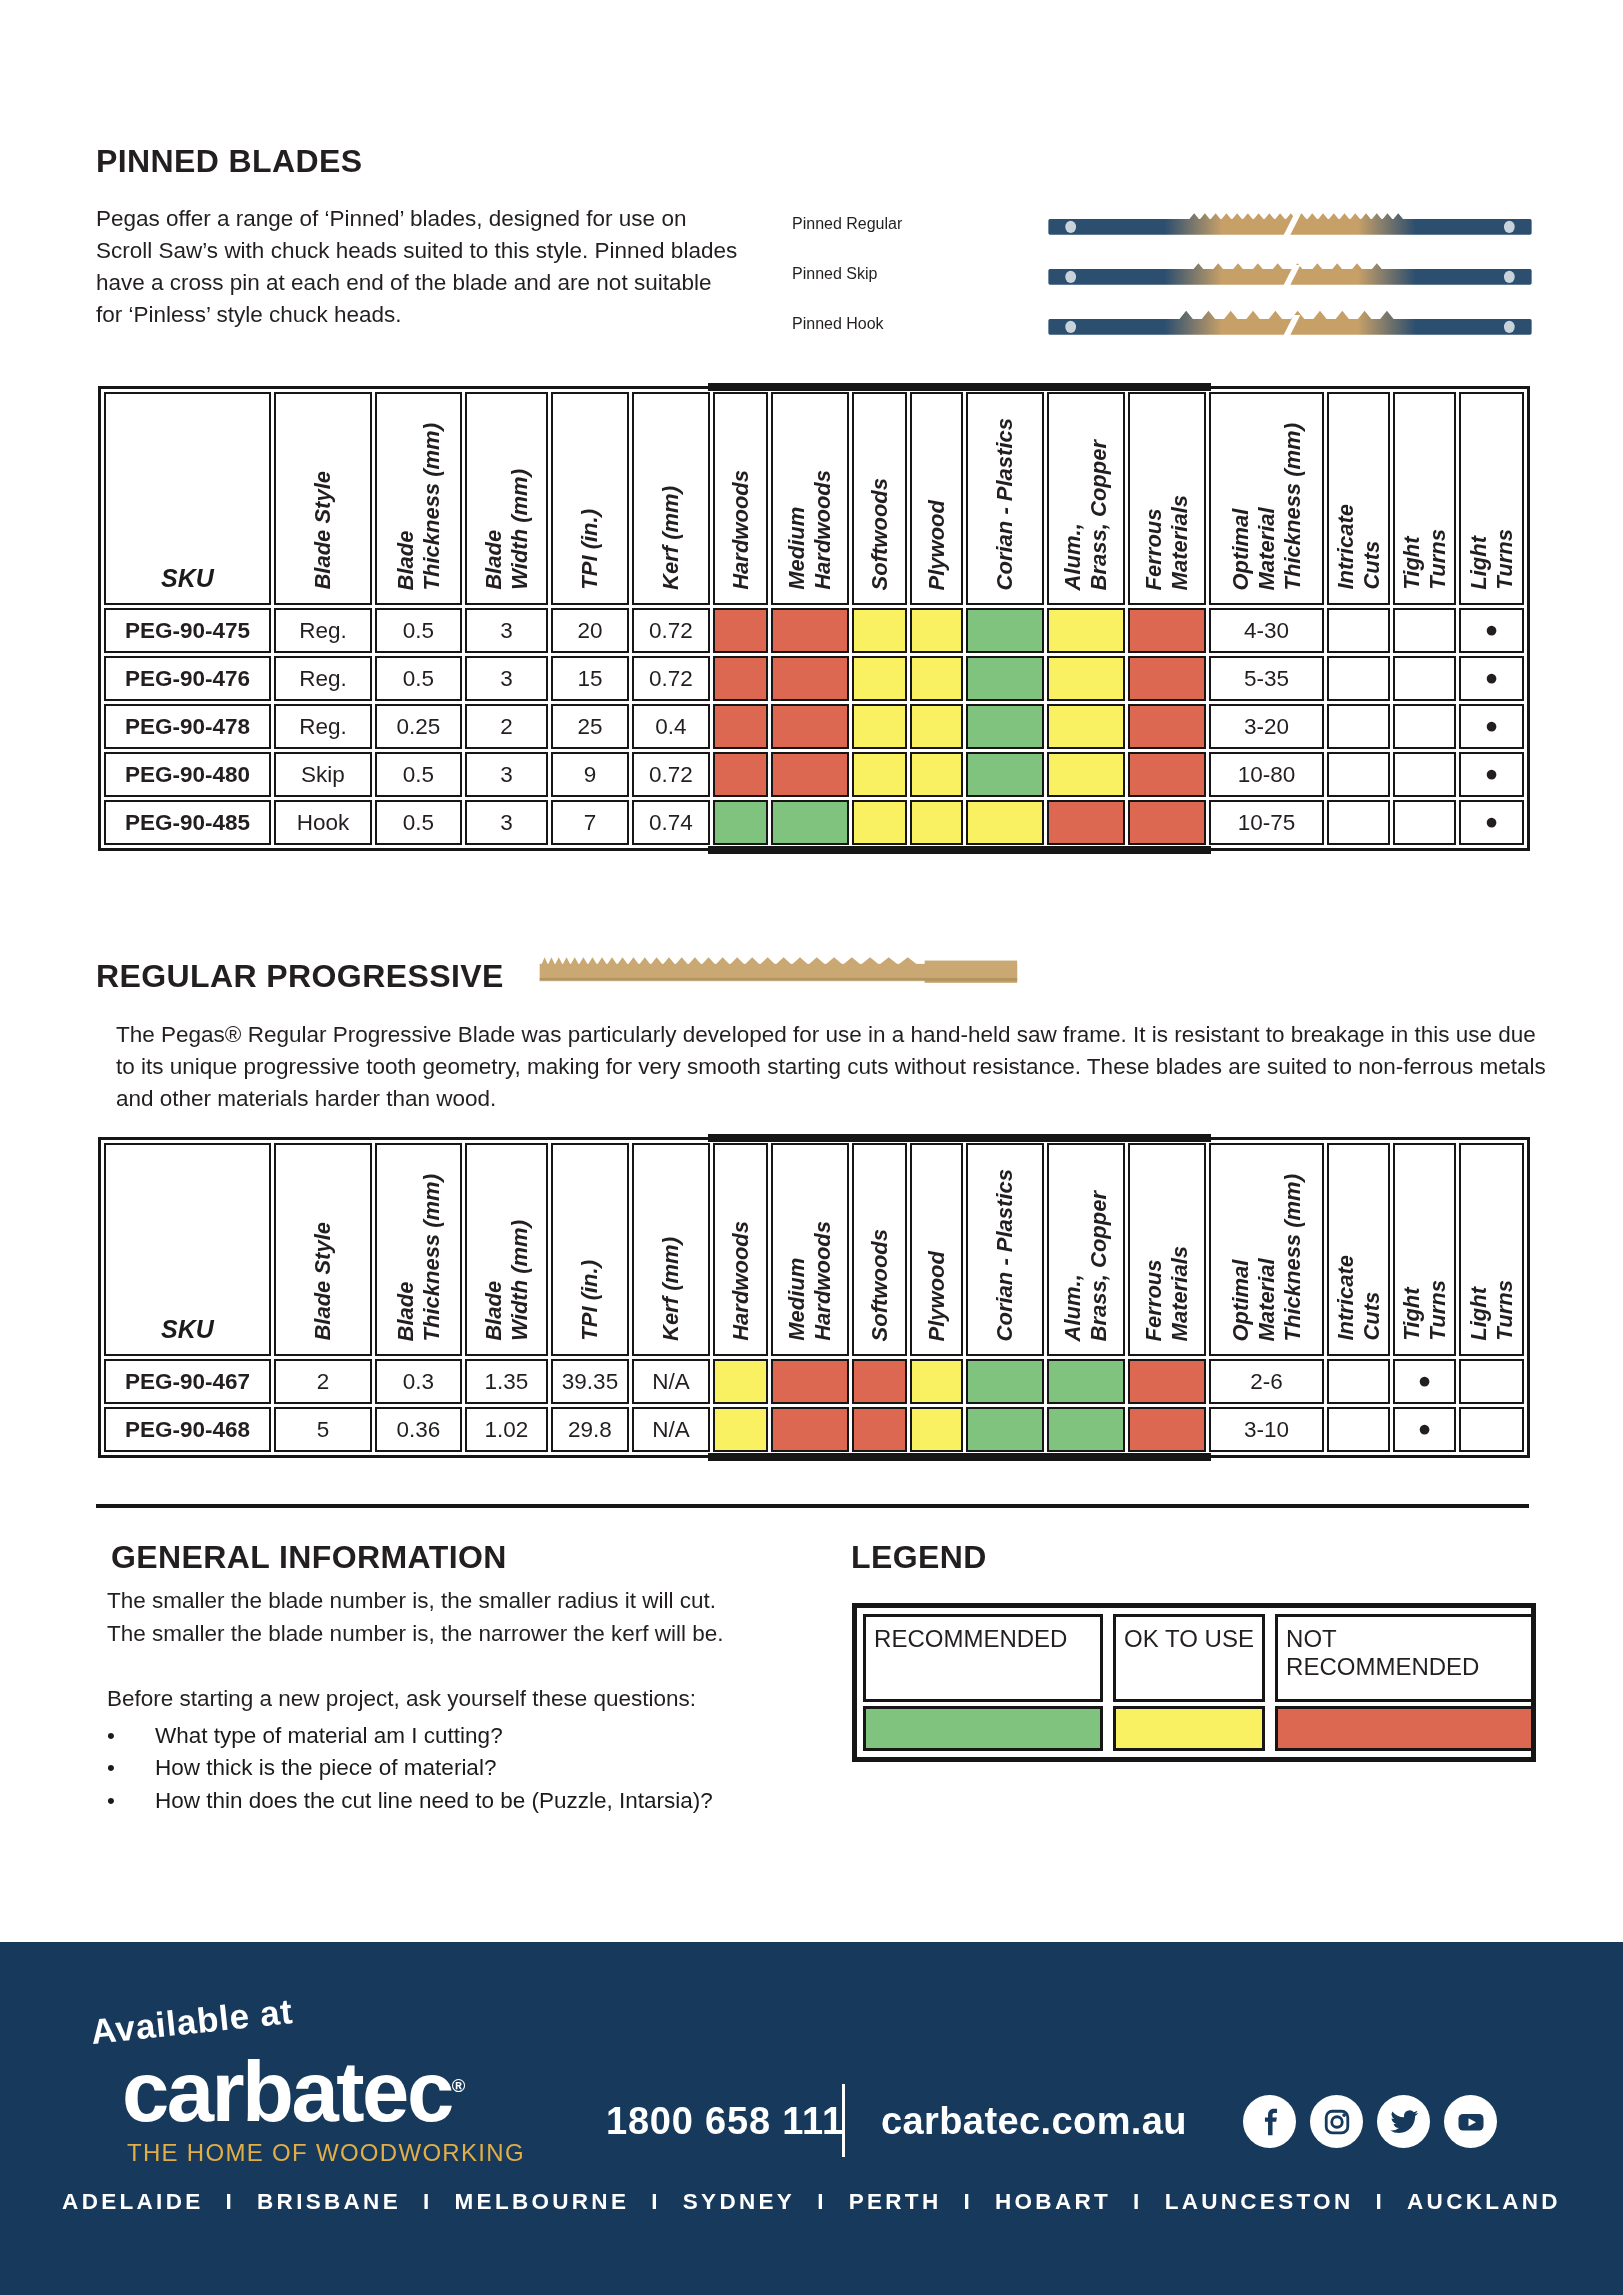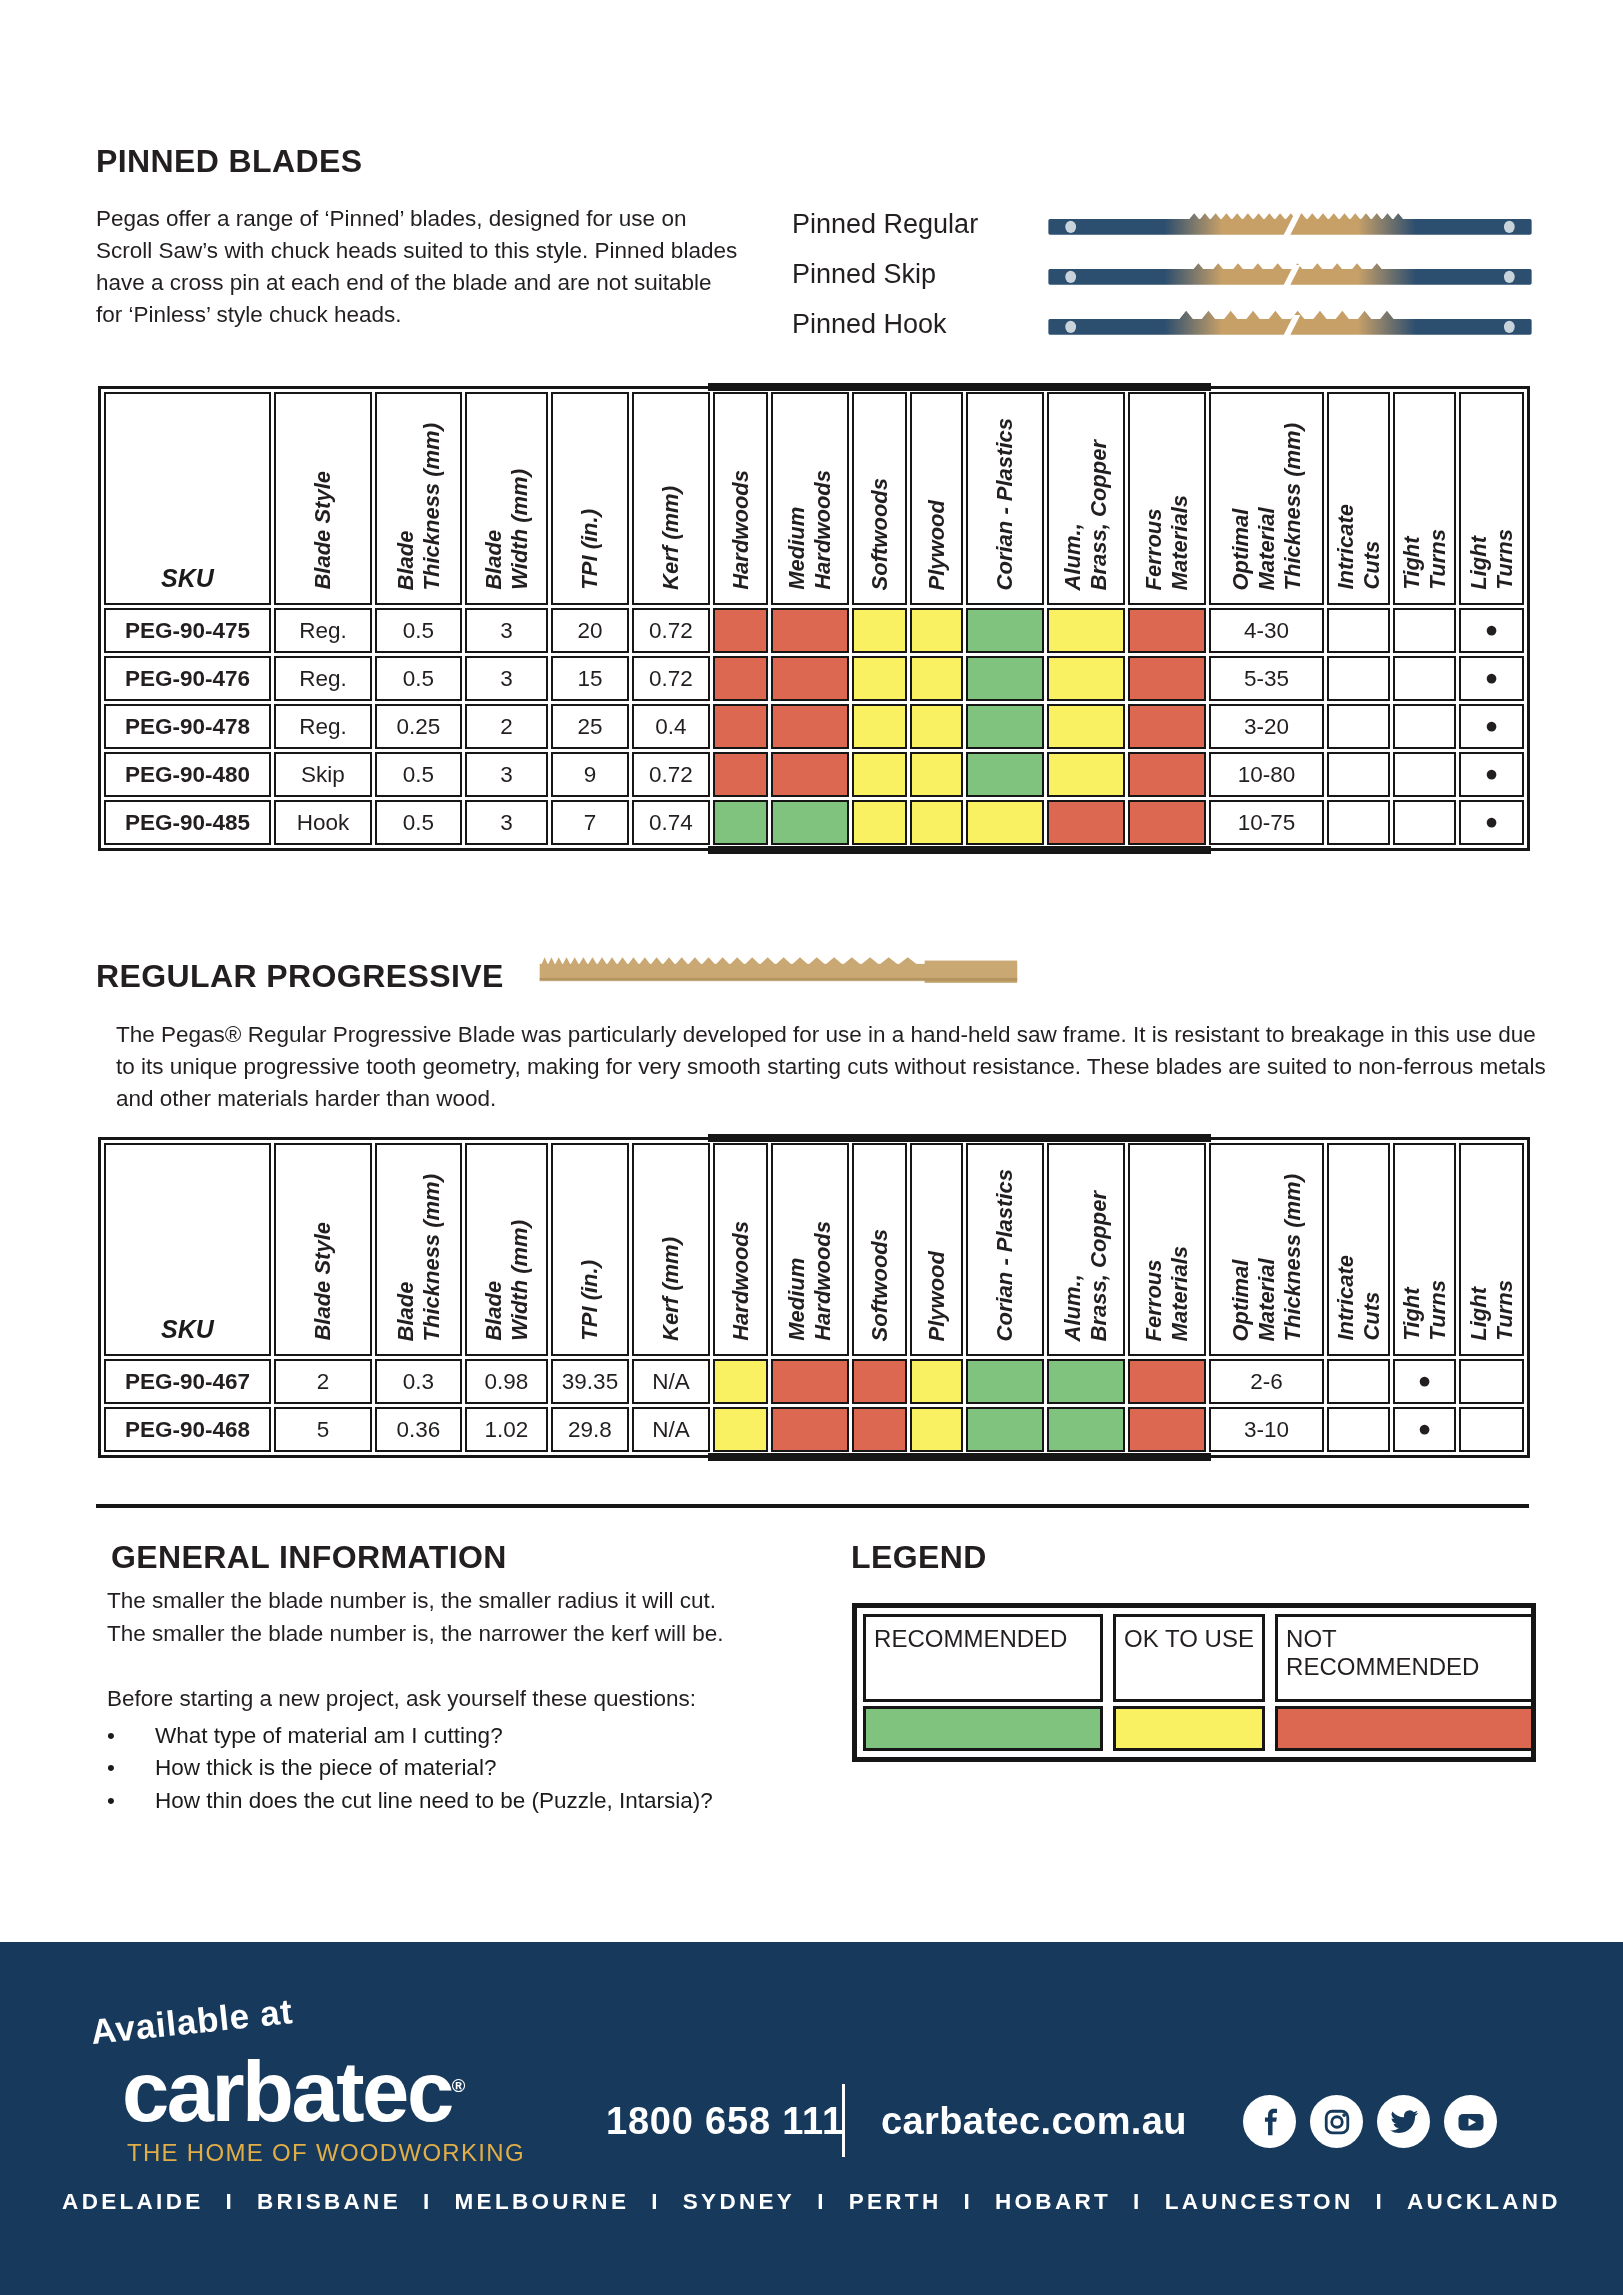--- a/index.html
+++ b/index.html
@@ -6,21 +6,21 @@
   .page{position:relative;width:1623px;height:2295px;background:#ffffff;
         font-family:"Liberation Sans", sans-serif;color:#1b1b1b;overflow:hidden;}
 
   
   .h1{position:absolute;font-size:32px;font-weight:bold;color:#231f20;letter-spacing:0.4px;}
   .para{position:absolute;font-size:22.5px;line-height:1.42;color:#231f20;}
 
   
   .blade-rows{position:absolute;left:792px;top:199px;width:751px;}
   .blade-row{display:flex;align-items:center;height:50px;}
-  .blade-row .blade-label{width:254px;font-size:27px;color:#231f20;}
+  .blade-row .blade-label{width:254px;font-size:16px;color:#231f20;}
   .blade-svg{display:inline-block;width:488px;height:38px;}
   .blade-svg svg{display:block;}
 
   
   table.spec{border-collapse:separate;border-spacing:3.3px;background:#fff;border:3.3px solid #161616;
              table-layout:fixed;position:absolute;}
   table.spec th,table.spec td{border:2.5px solid #161616;background:#fff;overflow:visible;}
   table.spec th{height:199px;vertical-align:bottom;text-align:center;position:relative;padding:0 1.7px 10px 1.7px;font-style:italic;}
   table.spec td{height:41px;text-align:center;font-size:22.5px;color:#231f20;padding:0 3.3px;position:relative;}
   .vert{writing-mode:vertical-rl;transform:rotate(180deg);white-space:pre-line;display:inline-block;
@@ -358,21 +358,21 @@
 Turns</span></th>
             <th><span class="vert">Light
 Turns</span></th>
           </tr>
         </thead>
         <tbody>
           <tr>
             <td class="sku-cell">PEG-90-467</td>
             <td>2</td>
             <td>0.3</td>
-            <td>0.98</td>
+            <td>1.35</td>
             <td>39.35</td>
             <td>N/A</td>
             <td class="mat mat-first" style="background: rgb(250, 241, 98);"></td>
             <td class="mat" style="background: rgb(220, 104, 82);"></td>
             <td class="mat" style="background: rgb(220, 104, 82);"></td>
             <td class="mat" style="background: rgb(250, 241, 98);"></td>
             <td class="mat" style="background: rgb(127, 195, 126);"></td>
             <td class="mat" style="background: rgb(127, 195, 126);"></td>
             <td class="mat mat-last" style="background: rgb(220, 104, 82);"></td>
             <td>2-6</td>

